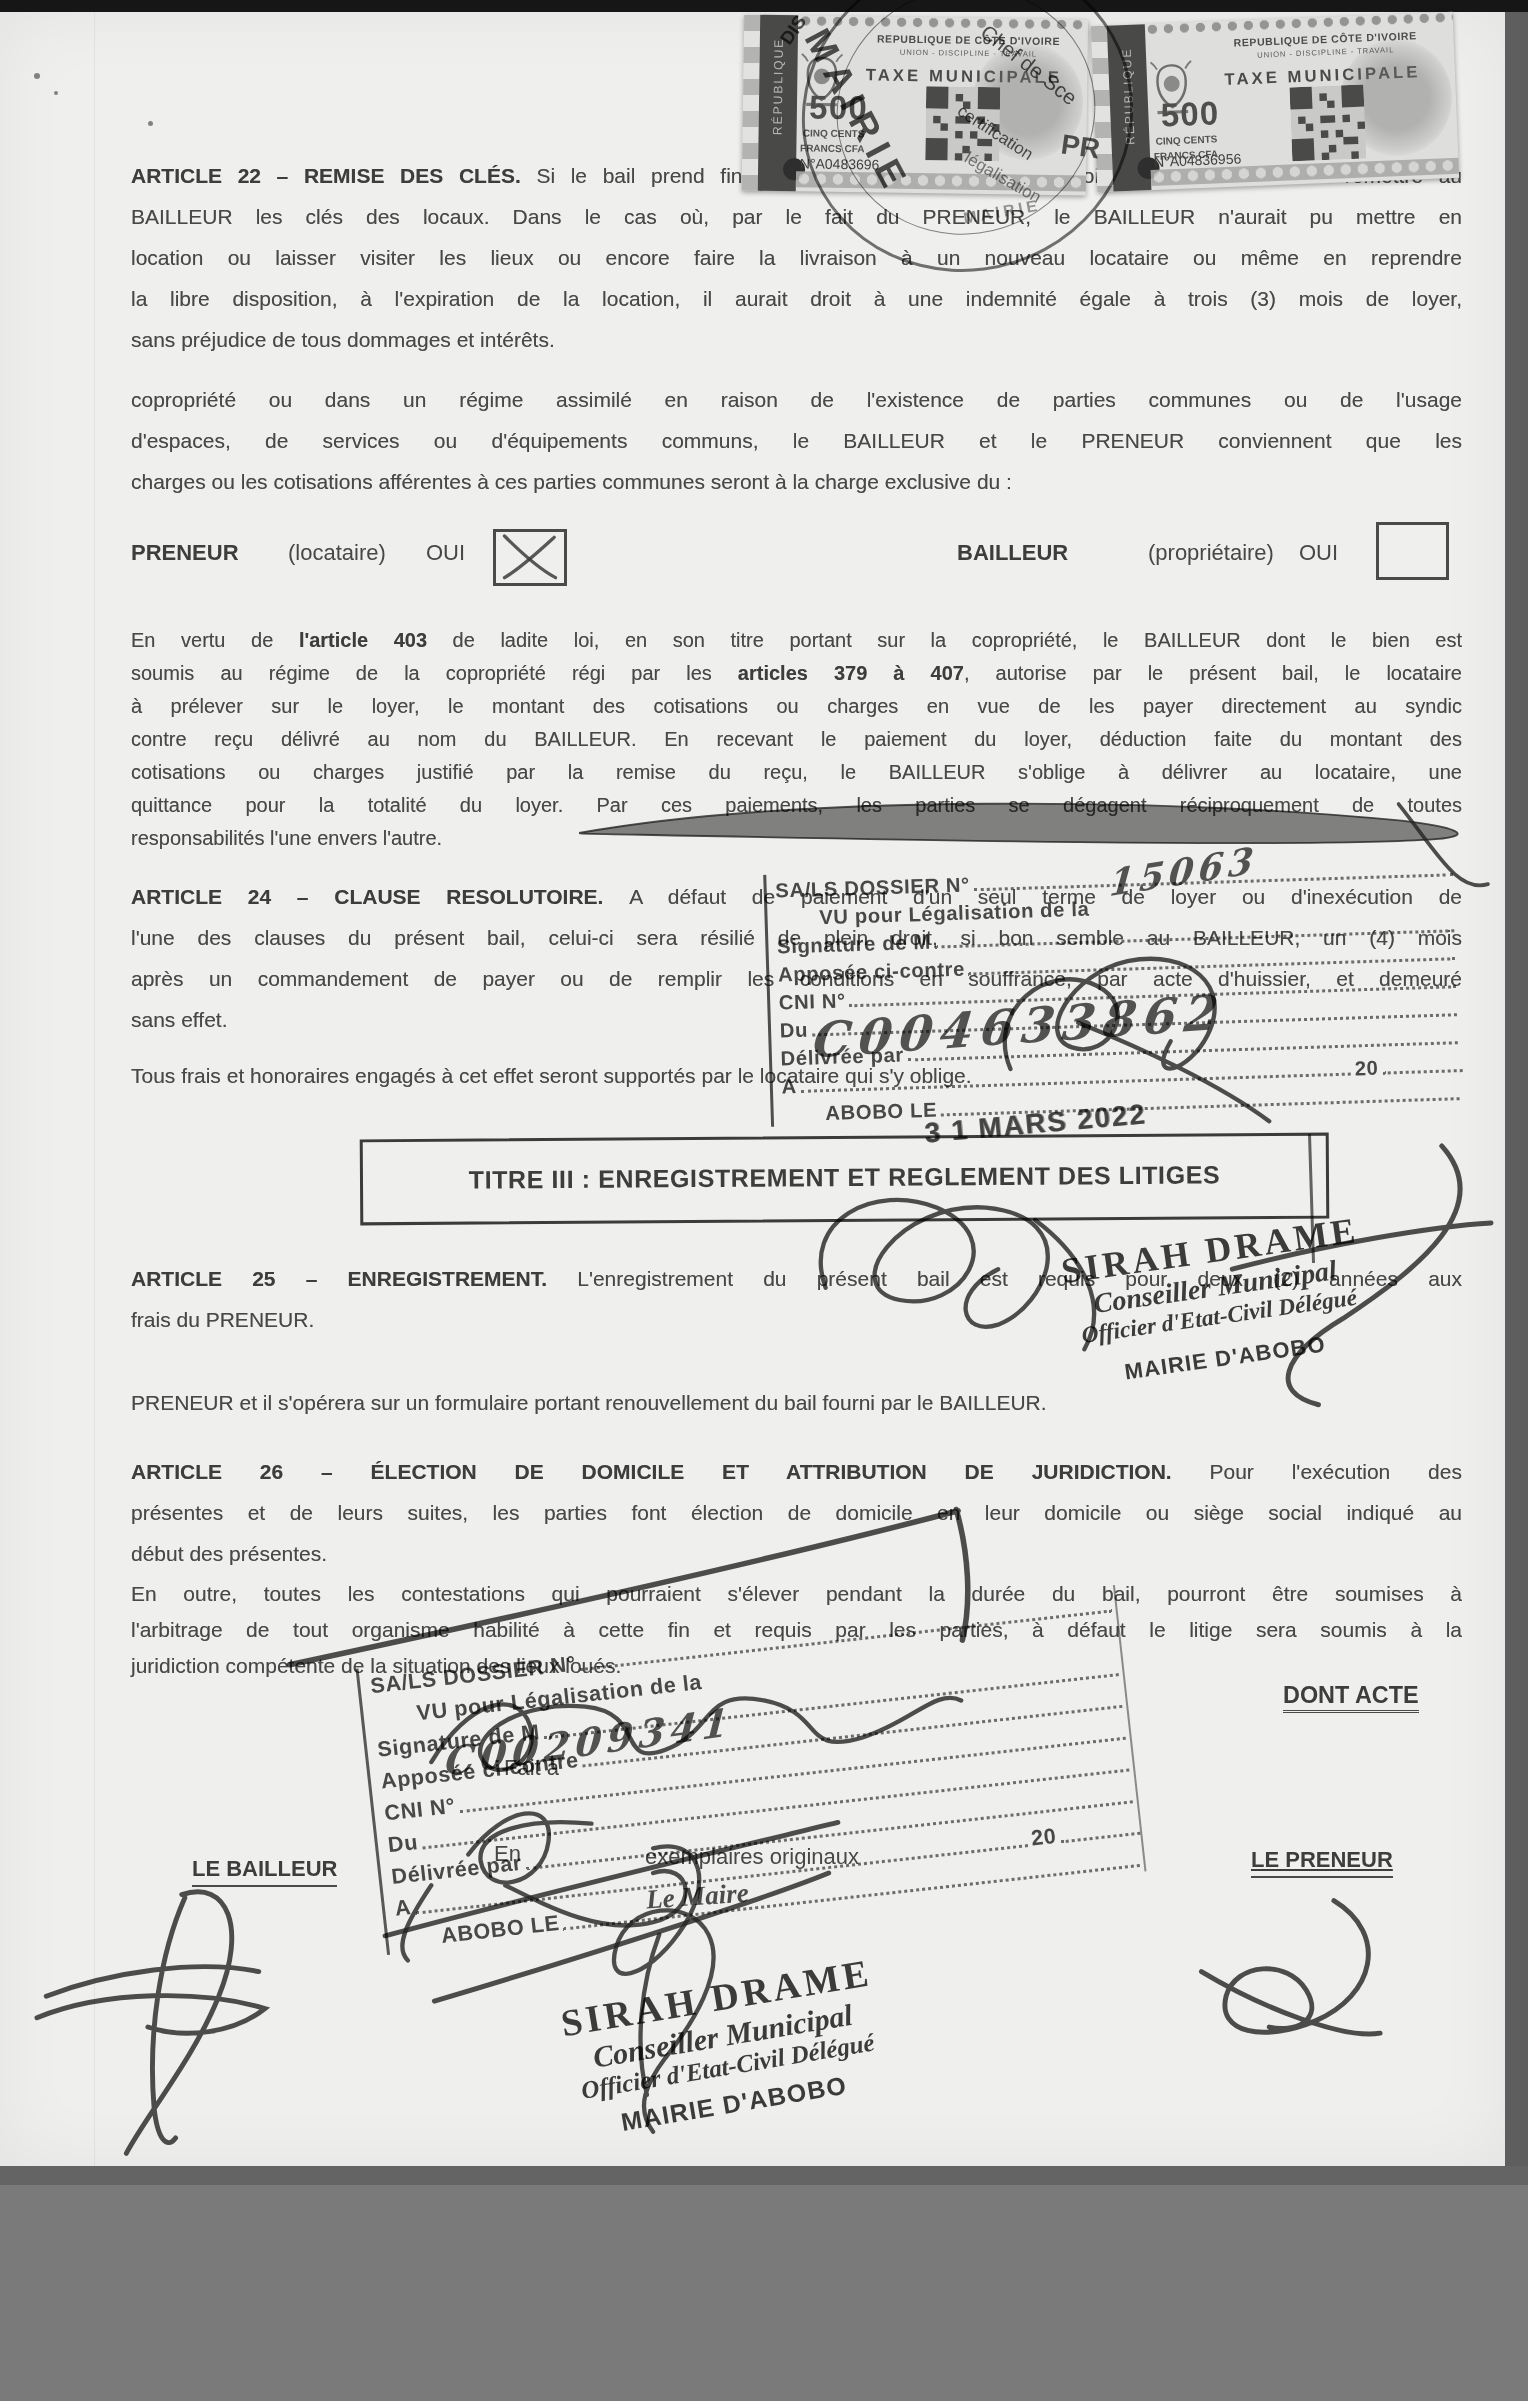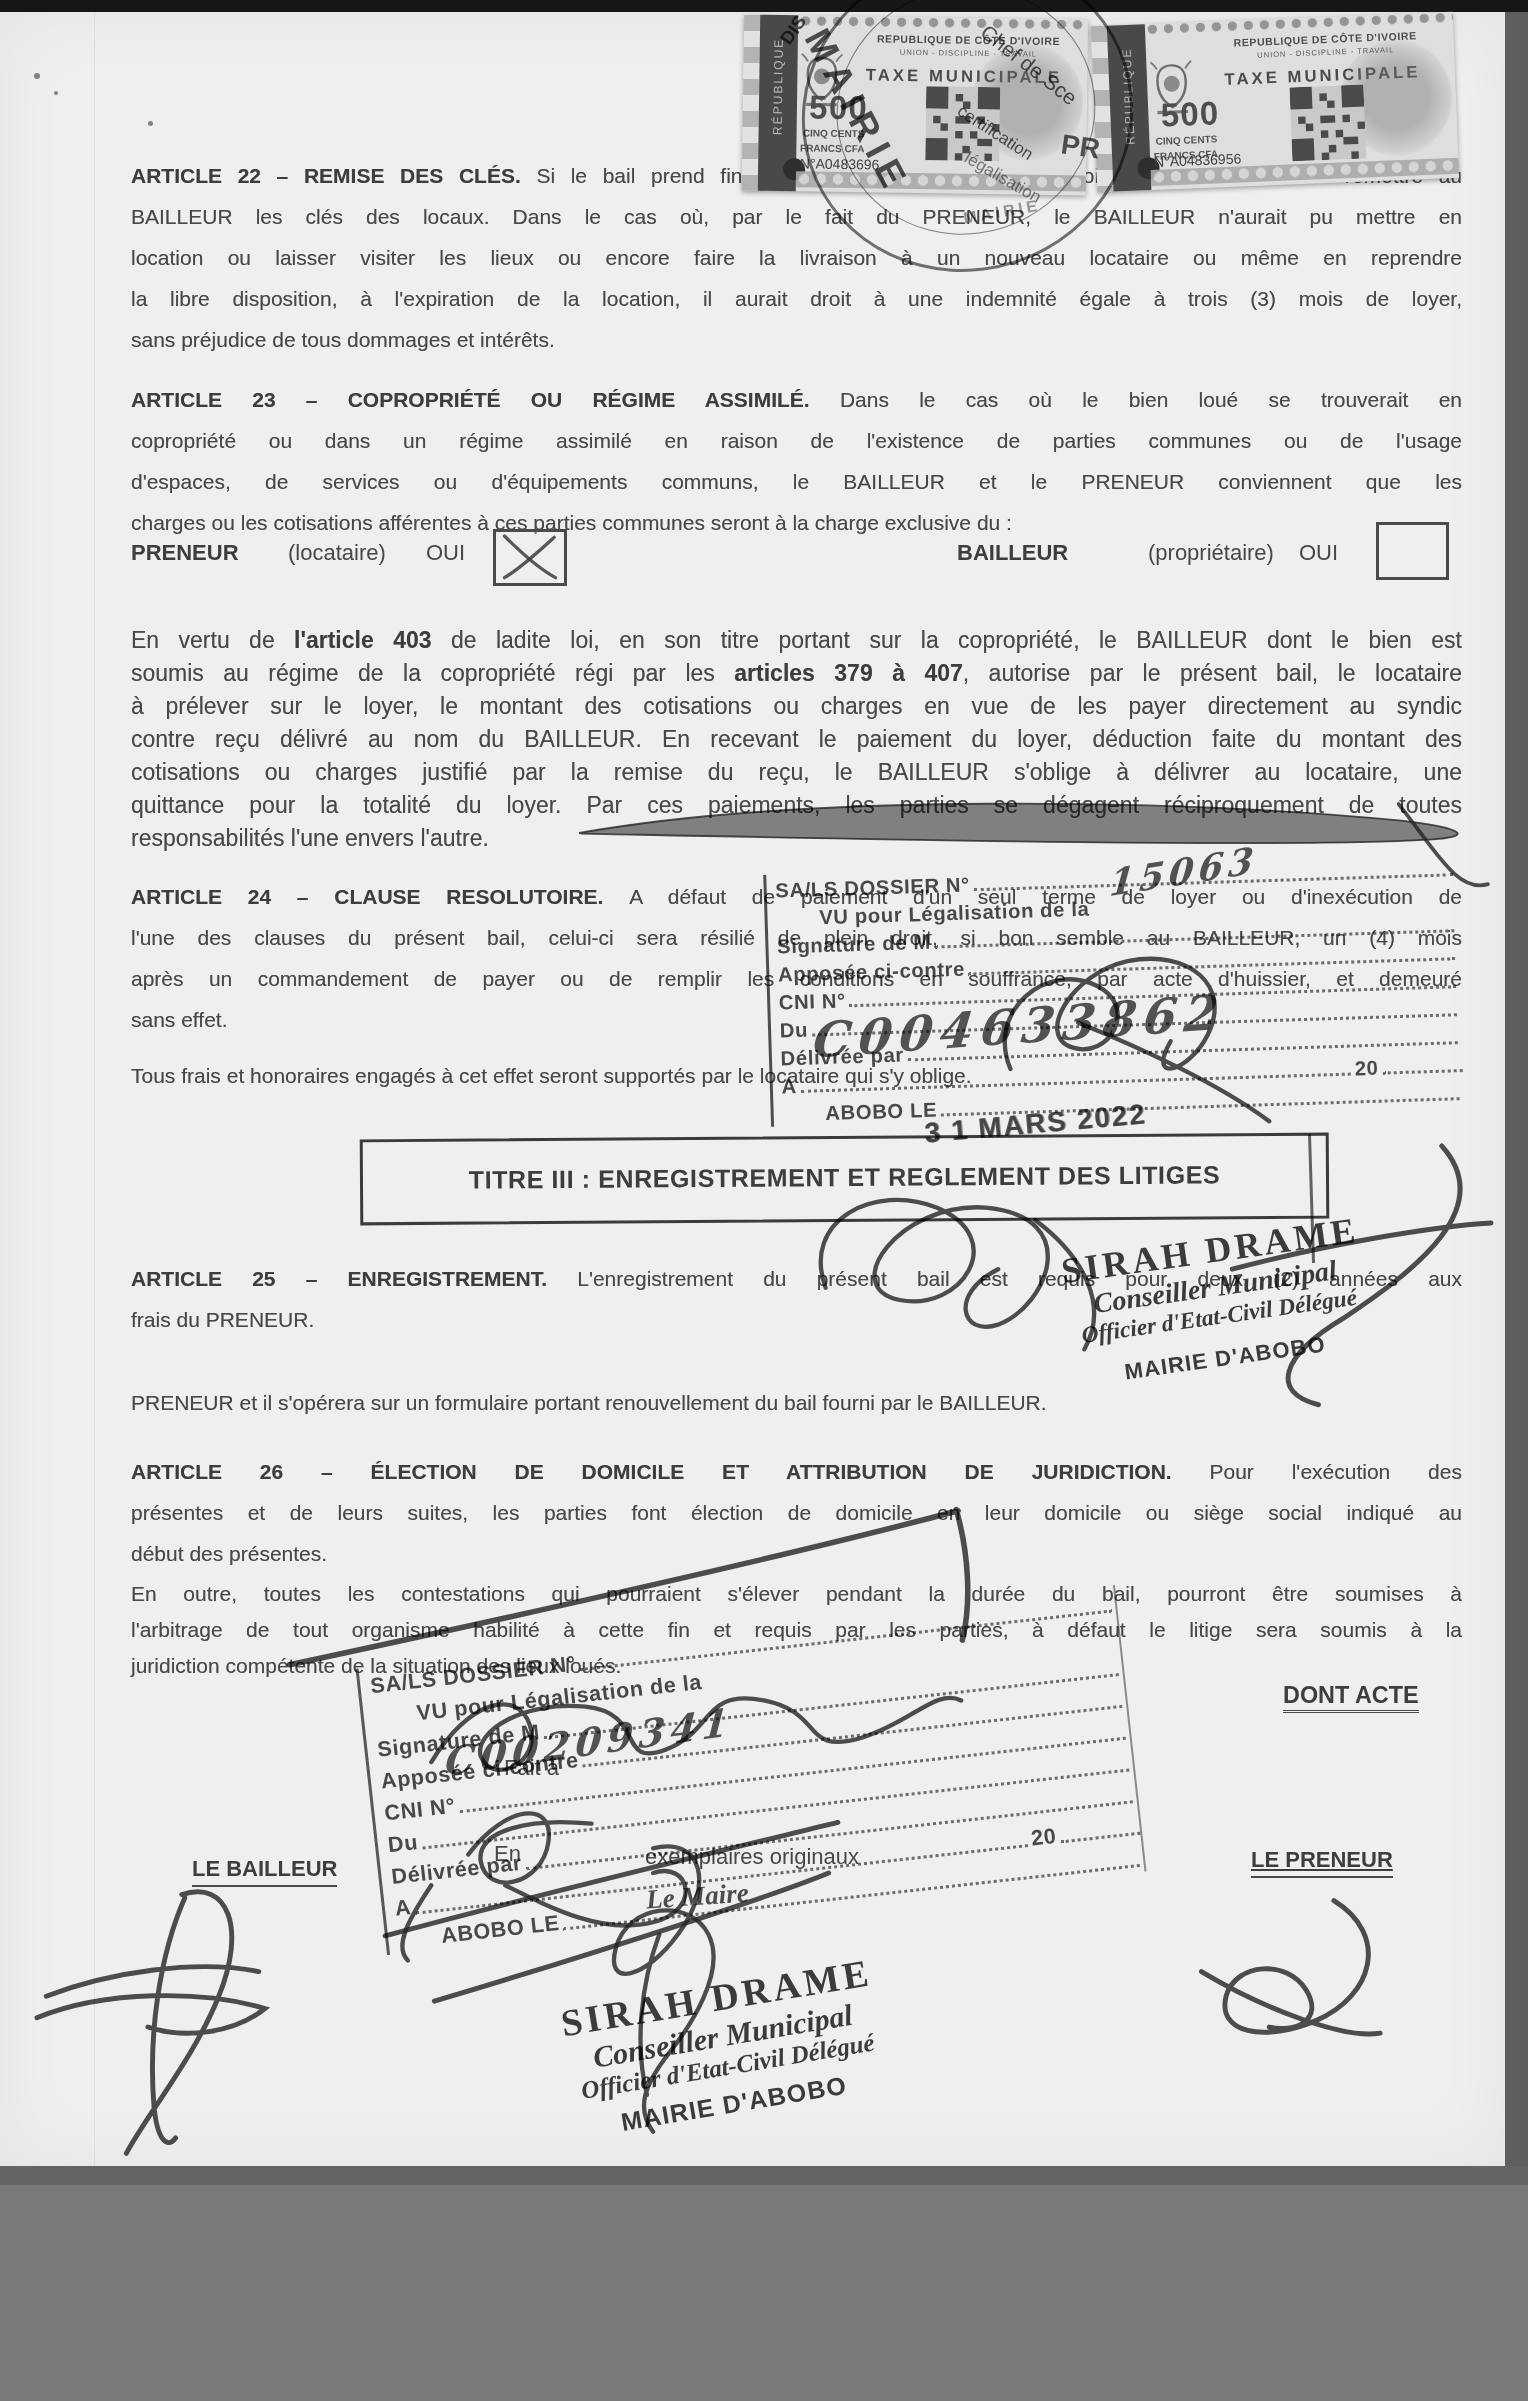--- a/index.html
+++ b/index.html
@@ -13,21 +13,21 @@
   #under-strip{left:0;top:2166px;width:1528px;height:18.5px;background:#646464;}
   #fold-line{left:94px;top:12.3px;width:1.2px;height:2154px;background:rgba(0,0,0,0.05);}
   .speck{position:absolute;background:rgba(40,40,40,.55);border-radius:50%;}
 
   
   .para{position:absolute;left:131px;width:1331px;font-size:21px;line-height:41px;
         color:#484848;text-shadow:0 0 0.6px rgba(70,70,70,.45);}
   .tl{width:100%;}
   .tl.jst{text-align:justify;text-align-last:justify;}
   .bd{font-weight:bold;color:#3d3d3d;}
-  #p-403{font-size:23px;line-height:33px;}
+  #p-403{font-size:20px;line-height:33px;}
   #page-num{left:1410px;top:54px;font-size:32px;color:#555;}
 
   
   #cbrow{left:131px;top:529px;width:1331px;height:55px;font-size:22px;}
   .cb-label{position:absolute;top:11px;}
   .checkbox{position:absolute;border:3.1px solid #4a4a4a;background:rgba(240,240,238,.25);}
   #cb1{left:362px;top:0;width:68px;height:51px;}
   #cb2{left:1245px;top:-7.4px;width:67px;height:52px;}
   .cbx{width:100%;height:100%;}
 
@@ -141,21 +141,20 @@
   <div class="abs" id="page-num">7</div>
 
   <div class="para" id="p-art22" style="top:155px;">
       <div class="tl jst"><span class="bd">ARTICLE 22 – REMISE DES CLÉS. </span><span>Si le bail prend fin, pour quelque cause que ce soit, le PRENEUR devra remettre au</span></div>
       <div class="tl jst"><span>BAILLEUR les clés des locaux. Dans le cas où, par le fait du PRENEUR, le BAILLEUR n'aurait pu mettre en</span></div>
       <div class="tl jst"><span>location ou laisser visiter les lieux ou encore faire la livraison à un nouveau locataire ou même en reprendre</span></div>
       <div class="tl jst"><span>la libre disposition, à l'expiration de la location, il aurait droit à une indemnité égale à trois (3) mois de loyer,</span></div>
       <div class="tl"><span>sans préjudice de tous dommages et intérêts.</span></div>
     </div>
   <div class="para" id="p-art23" style="top:379px;">
-      <div class="tl jst"><span class="bd">ARTICLE   23 – COPROPRIÉTÉ OU RÉGIME ASSIMILÉ.  </span><span>Dans le cas où le bien loué se trouverait en</span></div>
       <div class="tl jst"><span>copropriété ou dans un régime assimilé en raison de l'existence de parties communes ou de l'usage</span></div>
       <div class="tl jst"><span>d'espaces,  de services ou d'équipements communs, le BAILLEUR et le PRENEUR conviennent que les</span></div>
       <div class="tl"><span>charges ou les cotisations afférentes à ces parties communes seront à la charge exclusive du :</span></div>
     </div>
 
   <div class="abs" id="cbrow">
     <span class="cb-label" style="left:0;font-weight:bold;color:#3d3d3d;">PRENEUR</span>
     <span class="cb-label" style="left:157px;">(locataire)</span>
     <span class="cb-label" style="left:295px;">OUI</span>
     <span class="checkbox" id="cb1">

